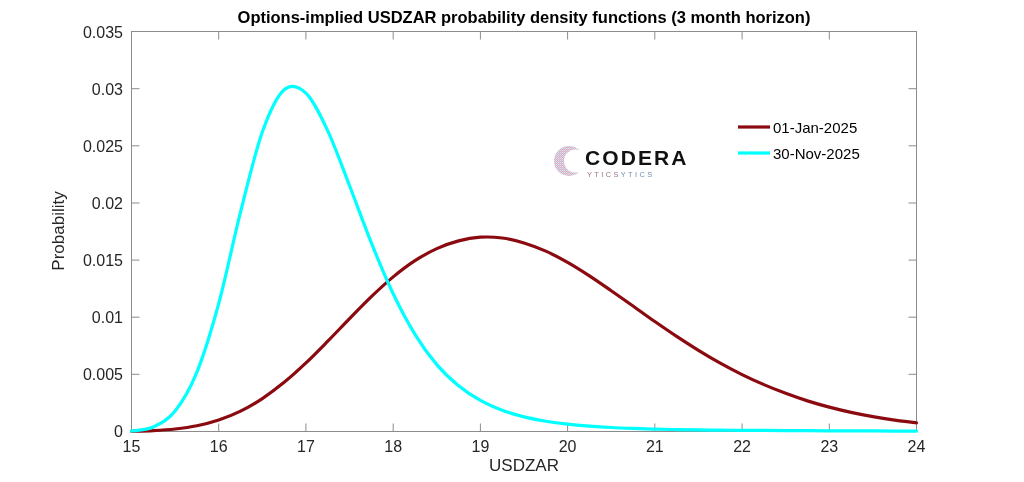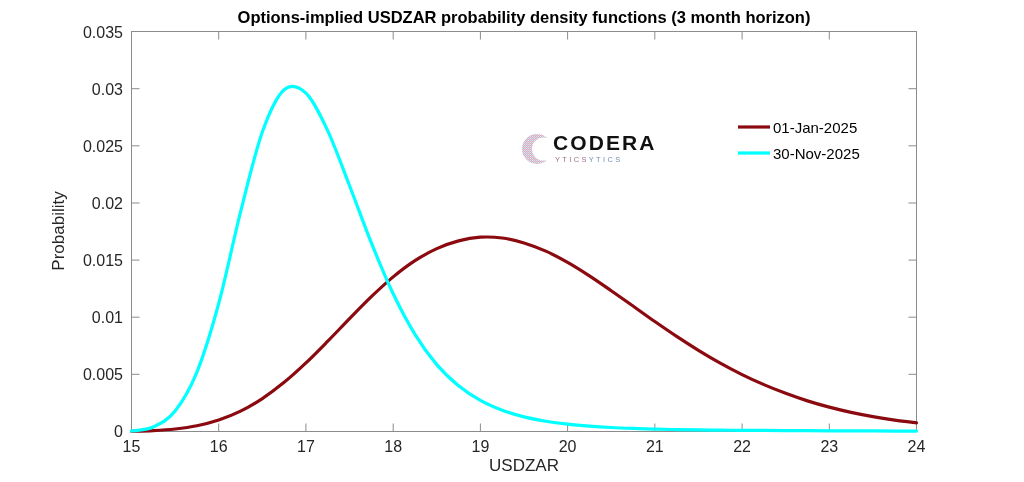--- a/index.html
+++ b/index.html
@@ -45,24 +45,24 @@
     font-size:15px;
     fill:#000000;
     text-anchor:start;
     font-family:"Liberation Sans", sans-serif;
   }
   .tick-mark{stroke:#8c8c8c;stroke-width:1;}
   .series-line{fill:none;stroke-linejoin:round;stroke-linecap:round;}
   
   #watermark{
     position:absolute;
-    left:520px;top:132px;
+    left:552px;top:132px;
     width:140px;height:46px;
     display:flex;
-    align-items:flex-start;
+    align-items:flex-end;
     pointer-events:none;
   }
   #wm-mark{
     width:34px;height:34px;
     position:relative;
     flex:0 0 auto;
     margin-right:1px;
   }
   #wm-text{
     display:flex;

